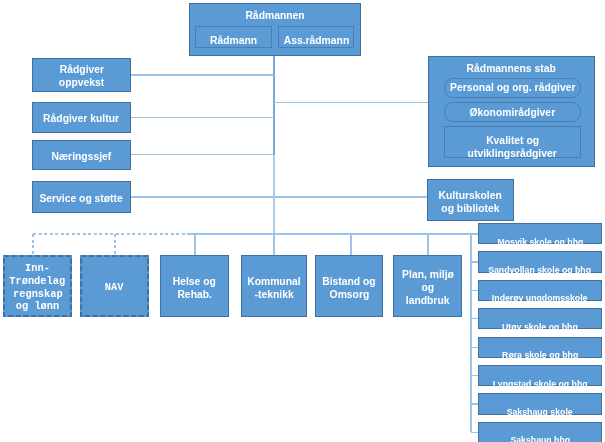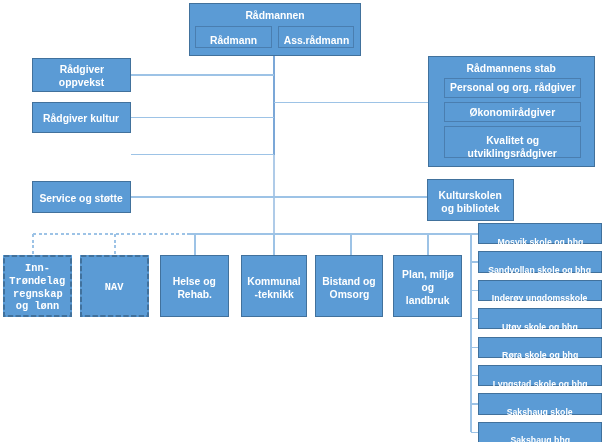--- a/index.html
+++ b/index.html
@@ -10,21 +10,21 @@
   .node{position:absolute;box-sizing:border-box;background:#5B9BD5;border:1.7px solid #41719C;
         color:#fff;font-weight:bold;display:flex;flex-direction:column;align-items:center;
         justify-content:center;text-align:center;line-height:12.9px;white-space:nowrap;
         font-size:11.2px;padding-top:3px;}
   .ln{display:block;transform:scaleX(0.925);transform-origin:center center;}
   .node.dash{border:none;font-family:Liberation Mono, monospace;}
   svg.dashframes{position:absolute;left:0;top:0;width:605px;height:442px;pointer-events:none;z-index:5;}
   #n-top{left:189px;top:3.2px;width:172px;height:53.2px;justify-content:flex-start;padding-top:5px;}
   #n-radmann,#n-ass,.stabch{border-width:1.4px;border-color:#4A7EB0;}
   #n-radmann,#n-ass{padding-top:6px;}
-  #s0,#s1{padding-top:0px;}
+  #s0,#s1{padding-top:0px;border-radius:9px;}
   #s2{padding-top:9px;}
   #n-radmann{left:195.2px;top:25.9px;width:76.5px;height:22.2px;}
   #n-ass{left:277.8px;top:25.9px;width:76.5px;height:22.2px;}
   .adv{left:32px;width:99px;}
   #a0{top:58.1px;height:33.6px;}
   #a1{top:102.2px;height:30.4px;}
   #a2{top:139.8px;height:30px;}
   #a3{top:180.7px;height:32.4px;}
   #n-stab{left:427.8px;top:56px;width:167px;height:111.4px;justify-content:flex-start;padding-top:5px;}
   .stabch{left:444px;width:137px;}
@@ -91,20 +91,23 @@
       <div class="ln">Ass.rådmann</div>
     </div>
 
   <div class="node adv" id="a0">
       <div class="ln">Rådgiver</div>
       <div class="ln">oppvekst</div>
     </div>
   <div class="node adv" id="a1">
       <div class="ln">Rådgiver kultur</div>
     </div>
+  <div class="node adv" id="a2">
+      <div class="ln">Næringssjef</div>
+    </div>
   <div class="node adv" id="a3">
       <div class="ln">Service og støtte</div>
     </div>
 
   <div class="node" id="n-stab">
       <div class="ln">Rådmannens stab</div>
     </div>
   <div class="node stabch" id="s0">
       <div class="ln">Personal og org. rådgiver</div>
     </div>

